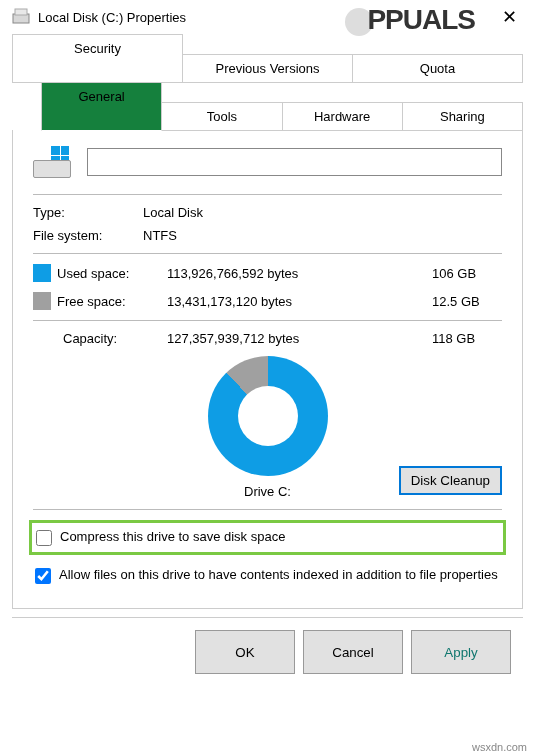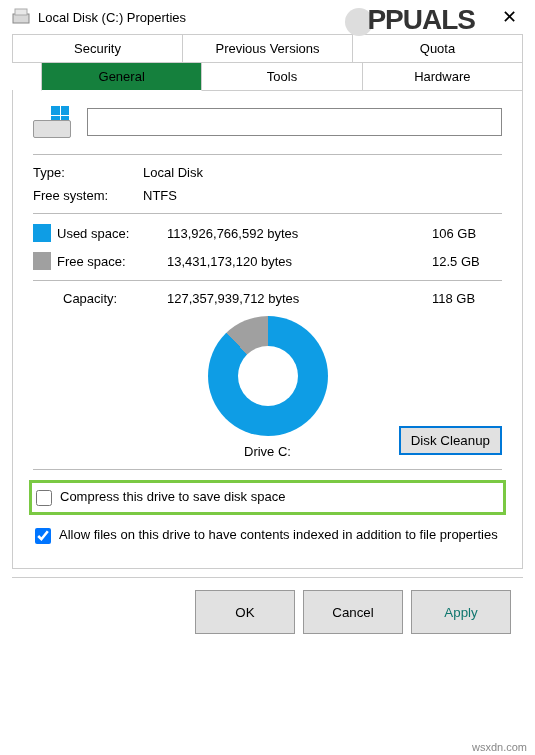--- a/index.html
+++ b/index.html
@@ -73,21 +73,21 @@
     .tab-row.top .tab {
       border-bottom: 1px solid #ccc;
     }
     .tab.active {
       border-bottom: 1px solid #fff;
       background: #15803d;
       position: relative;
       z-index: 2;
       margin-left: 29px;
     }
-    .tab + .tab { border-left: none; }
+    .tab + .tab { border-left: none; margin-top: 20px; }
     .tab-row.bottom { margin-top: 0; }
     .tab-row.bottom .tab:first-child.active {
       border-top: 1px solid #ccc;
     }
     .panel {
       margin: 0 12px;
       border: 1px solid #ccc;
       border-top: none;
       padding: 16px 20px 12px 20px;
     }
@@ -244,20 +244,21 @@
 <div class="tabs-container">
   <div class="tab-row top">
     <div class="tab">Security</div>
     <div class="tab">Previous Versions</div>
     <div class="tab">Quota</div>
   </div>
   <div class="tab-row bottom">
     <div class="tab active">General</div>
     <div class="tab">Tools</div>
     <div class="tab">Hardware</div>
+    <div class="tab">Sharing</div>
   </div>
 </div>
 
 <div class="panel">
 
   <div class="header-row">
     <div class="disk-icon">
       <div class="win">
           <span></span>
           <span></span>
@@ -267,21 +268,21 @@
       <div class="box"></div>
     </div>
     <input class="name-field" type="text" value="" style="">
   </div>
 
   <hr class="sep">
 
   <div class="info-grid">
     <div>Type:</div>
     <div>Local Disk</div>
-    <div>Free system:</div>
+    <div>File system:</div>
     <div>NTFS</div>
   </div>
 
   <hr class="sep">
 
   <div class="space-grid">
     <div class="swatch used"></div>
     <div>Used space:</div>
     <div class="bytes">113,926,766,592 bytes</div>
     <div class="hr-size">106 GB</div>

